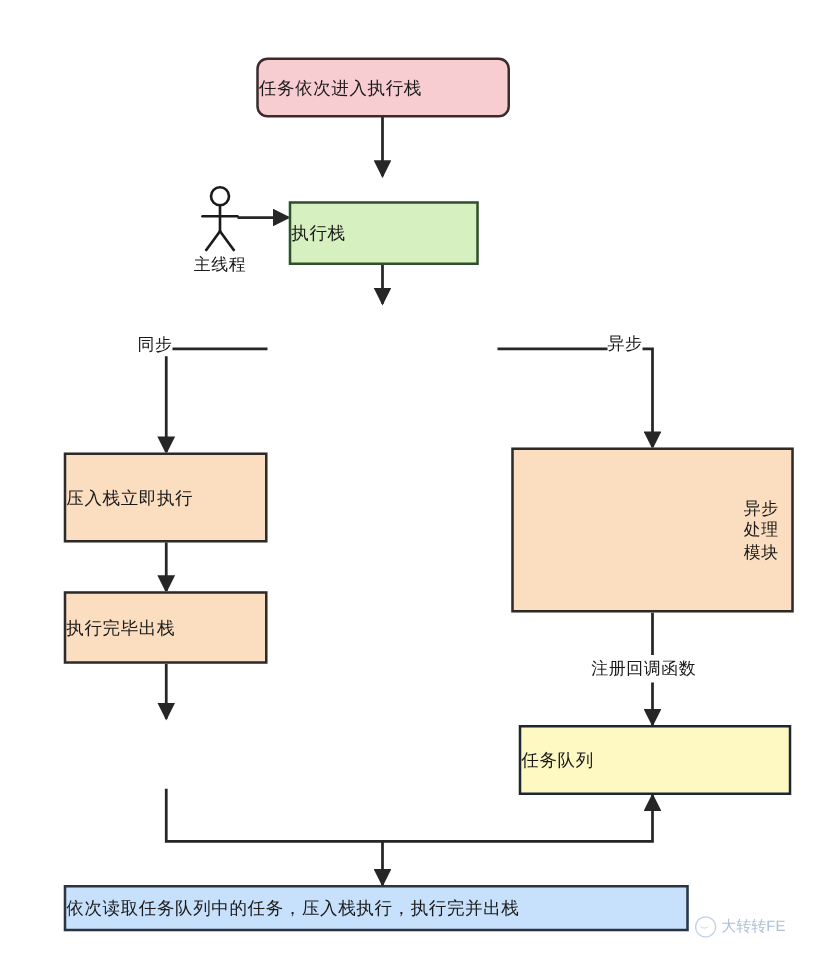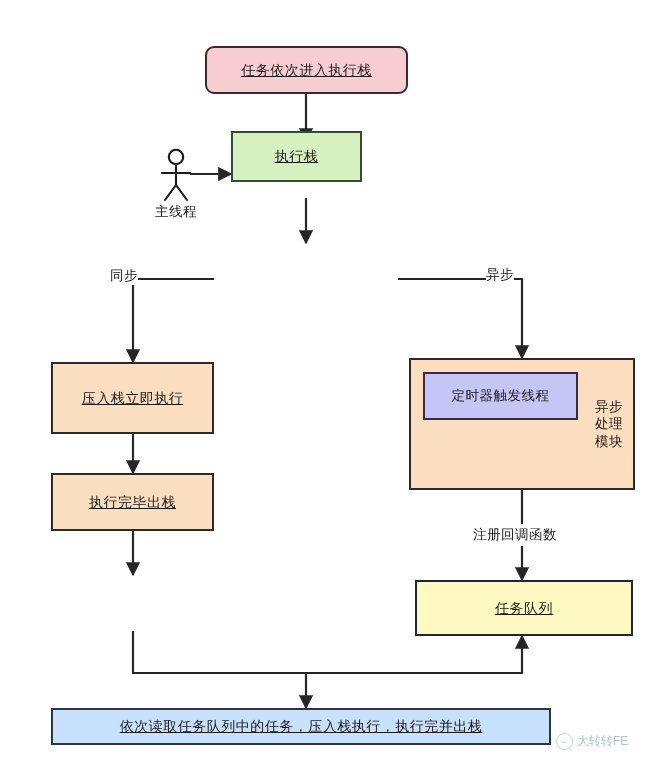--- a/index.html
+++ b/index.html
@@ -24,27 +24,25 @@
     top: 0;
     width: 665px;
     height: 777px;
     pointer-events: none;
   }
   .node {
     position: absolute;
     box-sizing: border-box;
     display: flex;
     align-items: center;
-    justify-content: center;
     text-align: center;
     color: #1a1a1a;
     font-size: 14px;
     line-height: 1.35;
     letter-spacing: 0.5px;
-    text-decoration: underline;
   }
   .n-start {
     border: 2px solid #3d2b2b;
     border-radius: 9px;
     background: #f8cdd2;
   }
   .n-stack {
     border: 2px solid #2f4f2f;
     background: #d6f0c0;
   }
@@ -185,39 +183,36 @@
     <g stroke="#1a1a1a" stroke-width="2.1" fill="none" stroke-linecap="round">
       <circle cx="22" cy="9" r="7.2"></circle>
       <line x1="22" y1="16" x2="22" y2="37"></line>
       <line x1="8" y1="25" x2="36" y2="25"></line>
       <line x1="22" y1="37" x2="11" y2="52"></line>
       <line x1="22" y1="37" x2="33" y2="52"></line>
     </g>
   </svg>
   <div class="actor-label" style="left:150px; top:203px; width:52px;">主线程</div>
 
-  <div class="node n-stack" style="left:231px; top:131px; width:131px; height:51px;">
+  <div class="node n-stack" style="left:231px; top:161px; width:152px; height:51px;">
     <span>执行栈</span>
   </div>
 
 
   <div class="edge-label" style="left:110px; top:267px;">同步</div>
   <div class="edge-label" style="left:486px; top:266px;">异步</div>
 
   <div class="node n-proc" style="left:51px; top:362px; width:163px; height:72px;">
     <span>压入栈立即执行</span>
   </div>
   <div class="node n-proc" style="left:51px; top:473px; width:163px; height:58px;">
     <span>执行完毕出栈</span>
   </div>
 
   <div class="node n-module" style="left:409px; top:358px; width:226px; height:132px;">
-    <div class="n-thread" style="left:12px; top:12px; width:155px; height:48px;">
-      <span>定时器触发线程</span>
-    </div>
     <div class="module-label" style="left:174px; top:38px; width:48px;">
       <div>异步</div>
       <div>处理</div>
       <div>模块</div>
     </div>
   </div>
 
   <div class="edge-label" style="left:468px; top:524px; padding:2px 5px;">注册回调函数</div>
 
   <div class="node n-queue" style="left:415px; top:580px; width:218px; height:56px;">

